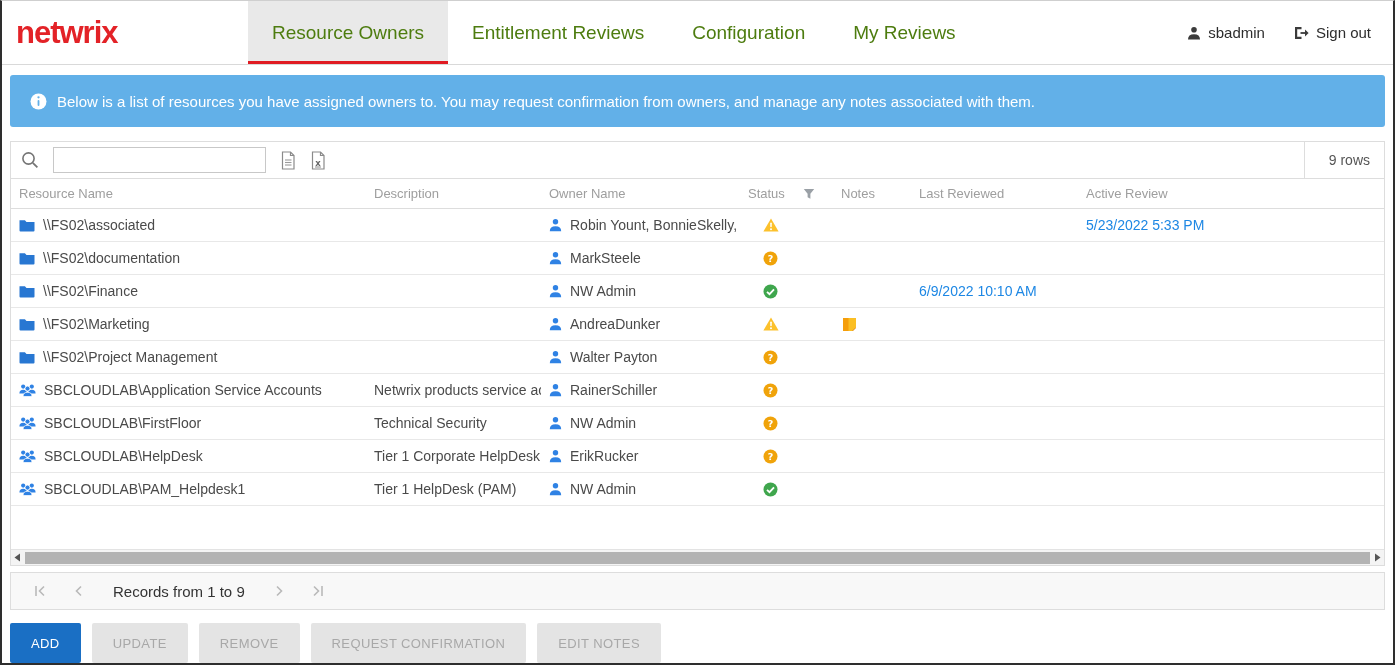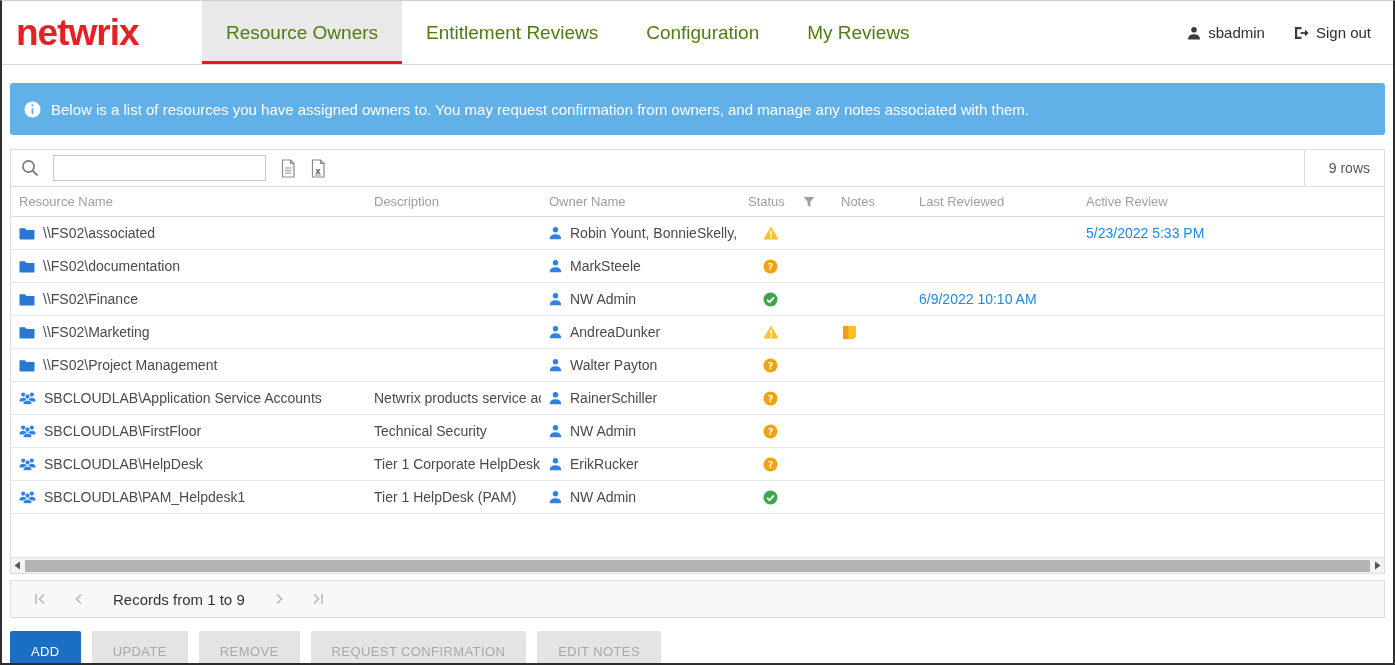--- a/index.html
+++ b/index.html
@@ -8,32 +8,32 @@
     font-family:"Liberation Sans", sans-serif;
     background:#fff; color:#444;
     border-left:2px solid #2e2e2e; border-right:2px solid #2e2e2e; border-bottom:2px solid #2e2e2e; border-top:1px solid #cfcfcf;
     overflow:hidden; position:relative;
   }
   .icon { display:inline-flex; align-items:center; justify-content:center; flex:0 0 auto; }
   .icon svg { display:block; }
 
   
   .header { height:64px; display:flex; align-items:stretch; border-bottom:1px solid #d9d9d9; background:#fff; }
-  .logo { width:200px; display:flex; align-items:center; padding-left:14px;
-          font-size:37px; font-weight:bold; color:#e32227; letter-spacing:-1px; }
+  .logo { width:246px; display:flex; align-items:center; padding-left:14px;
+          font-size:31px; font-weight:bold; color:#e32227; letter-spacing:-1px; }
   .tabs { display:flex; align-items:stretch; flex:1; }
   .tab { display:flex; align-items:center; padding:0 24px; font-size:19px; color:#4d7c0f; cursor:pointer; position:relative; }
   .tab.active { background:#e9e9e9; }
   .tab.active::after { content:""; position:absolute; left:0; right:0; bottom:0; height:3px; background:#e01b22; }
   .header-right { display:flex; align-items:center; gap:28px; padding-right:22px; }
   .hr-item { display:flex; align-items:center; gap:7px; font-size:15px; color:#2d2d2d; cursor:pointer; }
 
   
-  .banner { margin:18px 8px 0 8px; height:52px; background:#62b0e8; border-radius:3px;
-            display:flex; align-items:center; gap:10px; padding:0 14px; color:#fff; font-size:15px; }
+  .banner { margin:10px 8px 0 8px; height:52px; background:#62b0e8; border-radius:3px;
+            display:flex; align-items:center; gap:10px; padding:0 20px; color:#fff; font-size:15px; }
 
   
   .grid { margin:14px 8px 0 8px; border:1px solid #ddd; background:#fff; }
   .toolbar { height:37px; display:flex; align-items:center; gap:14px; padding-left:10px; border-bottom:1px solid #ddd; }
   .search-input { width:213px; height:26px; border:1px solid #c8c8c8; font-size:13px; padding:0 6px; outline:none; }
   .toolbar-spacer { flex:1; }
   .rows-count { border-left:1px solid #ddd; height:100%; display:flex; align-items:center;
                 padding:0 14px 0 24px; font-size:14px; color:#555; }
 
   .thead, .trow { display:grid; grid-template-columns:355px 175px 199px 93px 78px 167px 1fr; align-items:center; }

